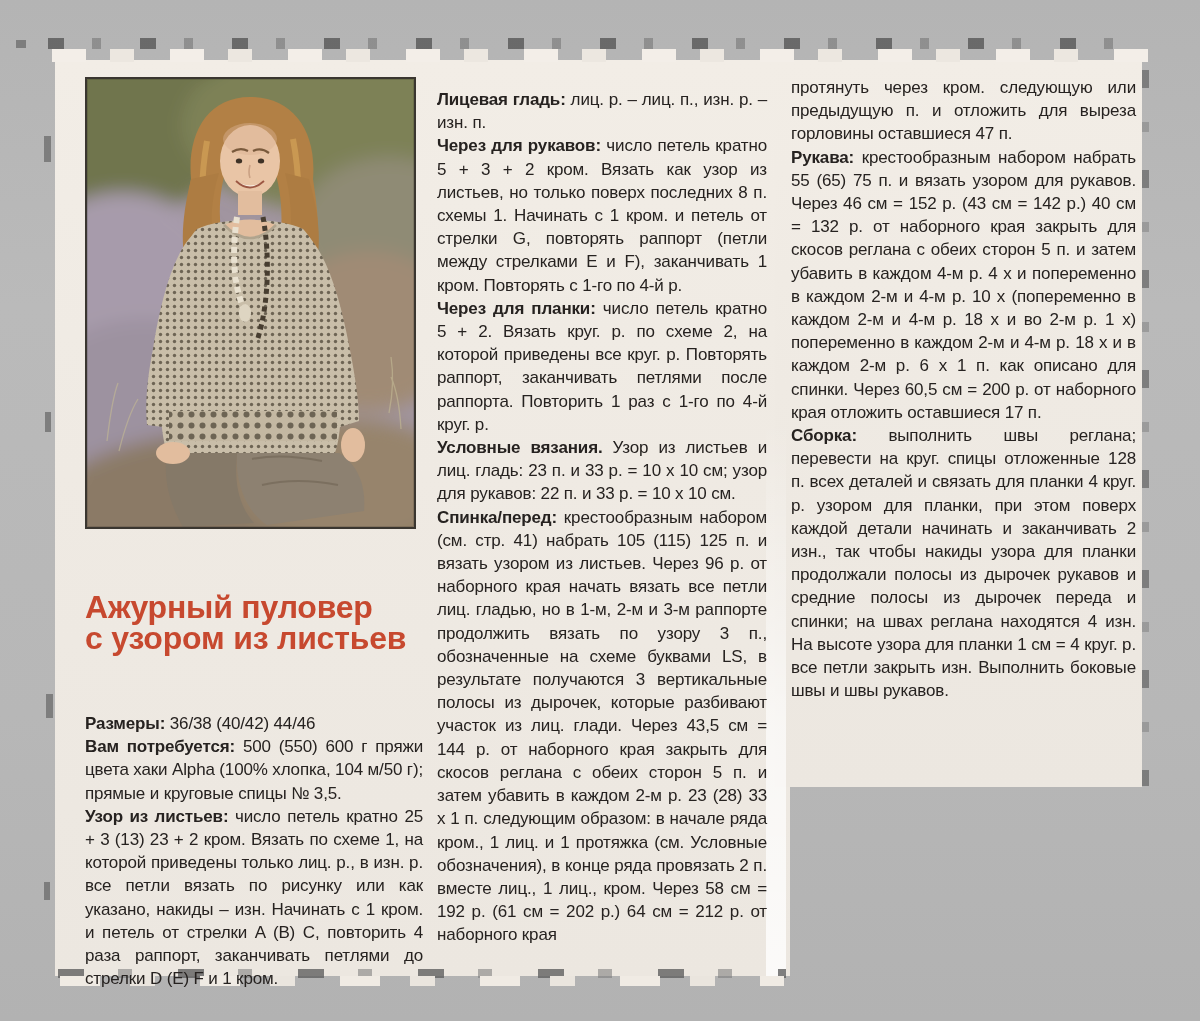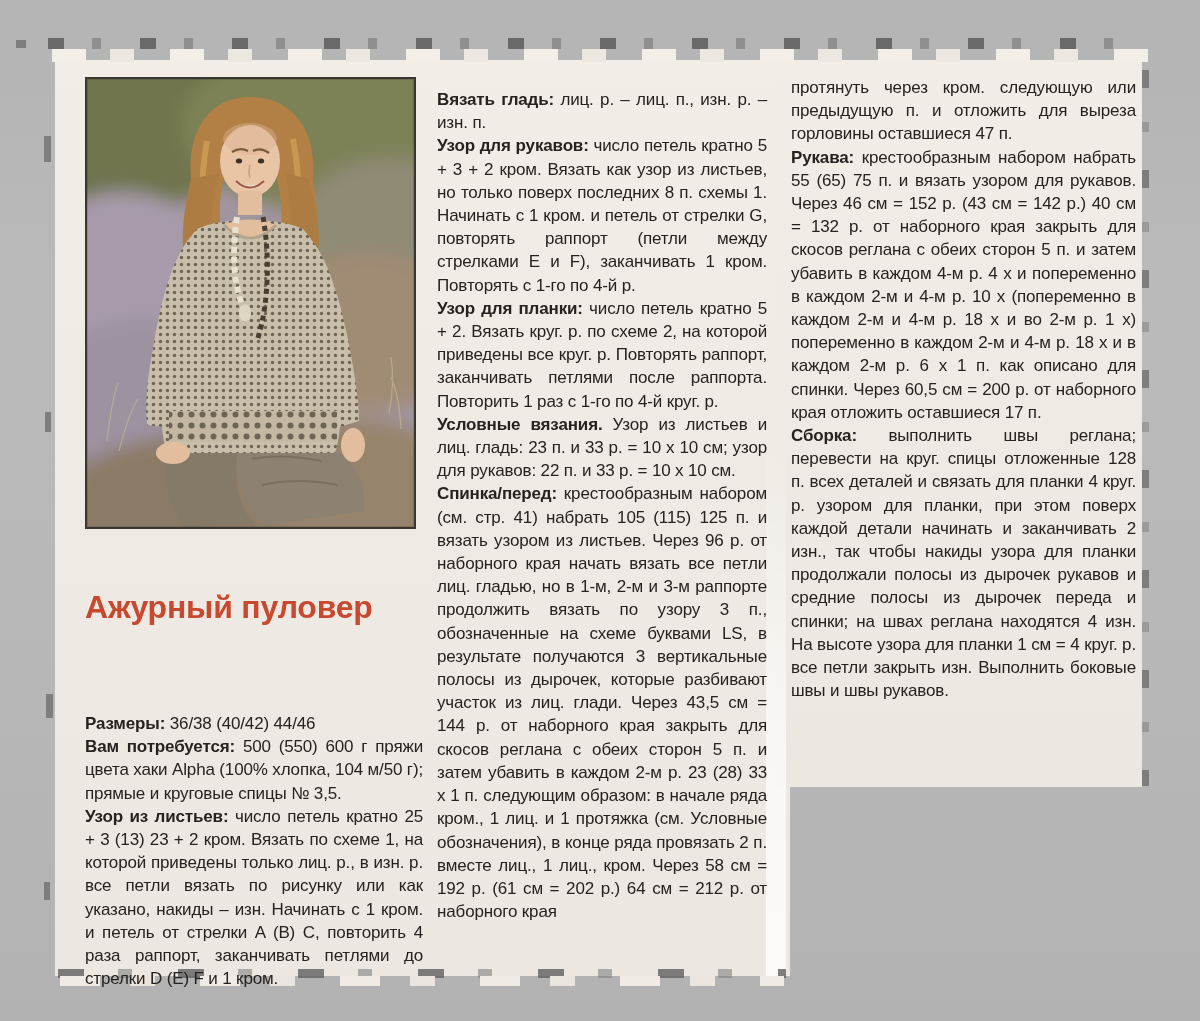--- a/index.html
+++ b/index.html
@@ -151,31 +151,32 @@
 
         <ellipse cx="86" cy="374" rx="17" ry="11" fill="#e2bd9e"></ellipse>
         <ellipse cx="266" cy="366" rx="12" ry="17" fill="#e2bd9e"></ellipse>
       </g>
       <rect width="327" height="448" fill="none" stroke="#00000022" stroke-width="2"></rect>
     </svg>
   </div>
 
   <div class="title">
     <div>Ажурный пуловер</div>
+    <div>с узором из листьев</div>
   </div>
 
   <div class="col col-left">
       <p class="para"><b>Размеры: </b>36/38 (40/42) 44/46</p>
       <p class="para"><b>Вам потребуется: </b>500 (550) 600 г пряжи цвета хаки Alpha (100% хлопка, 104 м/50 г); прямые и круговые спицы № 3,5.</p>
       <p class="para"><b>Узор из листьев: </b>число петель кратно 25 + 3 (13) 23 + 2 кром. Вязать по схеме 1, на которой приведены только лиц. р., в изн. р. все петли вязать по рисунку или как указано, накиды – изн. Начинать с 1 кром. и петель от стрелки A (B) C, повторить 4 раза раппорт, заканчивать петлями до стрелки D (E) F и 1 кром.</p>
     </div>
   <div class="col col-mid">
-      <p class="para"><b>Вязать гладь: </b>лиц. р. – лиц. п., изн. р. – изн. п.</p>
-      <p class="para"><b>Узор для рукавов: </b>число петель кратно 5 + 3 + 2 кром. Вязать как узор из листьев, но только поверх последних 8 п. схемы 1. Начинать с 1 кром. и петель от стрелки G, повторять раппорт (петли между стрелками E и F), заканчивать 1 кром. Повторять с 1-го по 4-й р.</p>
-      <p class="para"><b>Узор для планки: </b>число петель кратно 5 + 2. Вязать круг. р. по схеме 2, на которой приведены все круг. р. Повторять раппорт, заканчивать петлями после раппорта. Повторить 1 раз с 1-го по 4-й круг. р.</p>
+      <p class="para"><b>Лицевая гладь: </b>лиц. р. – лиц. п., изн. р. – изн. п.</p>
+      <p class="para"><b>Через для рукавов: </b>число петель кратно 5 + 3 + 2 кром. Вязать как узор из листьев, но только поверх последних 8 п. схемы 1. Начинать с 1 кром. и петель от стрелки G, повторять раппорт (петли между стрелками E и F), заканчивать 1 кром. Повторять с 1-го по 4-й р.</p>
+      <p class="para"><b>Через для планки: </b>число петель кратно 5 + 2. Вязать круг. р. по схеме 2, на которой приведены все круг. р. Повторять раппорт, заканчивать петлями после раппорта. Повторить 1 раз с 1-го по 4-й круг. р.</p>
       <p class="para"><b>Условные вязания. </b>Узор из листьев и лиц. гладь: 23 п. и 33 р. = 10 х 10 см; узор для рукавов: 22 п. и 33 р. = 10 х 10 см.</p>
       <p class="para"><b>Спинка/перед: </b>крестообразным набором (см. стр. 41) набрать 105 (115) 125 п. и вязать узором из листьев. Через 96 р. от наборного края начать вязать все петли лиц. гладью, но в 1-м, 2-м и 3-м раппорте продолжить вязать по узору 3 п., обозначенные на схеме буквами LS, в результате получаются 3 вертикальные полосы из дырочек, которые разбивают участок из лиц. глади. Через 43,5 см = 144 р. от наборного края закрыть для скосов реглана с обеих сторон 5 п. и затем убавить в каждом 2-м р. 23 (28) 33 х 1 п. следующим образом: в начале ряда кром., 1 лиц. и 1 протяжка (см. Условные обозначения), в конце ряда провязать 2 п. вместе лиц., 1 лиц., кром. Через 58 см = 192 р. (61 см = 202 р.) 64 см = 212 р. от наборного края</p>
     </div>
   <div class="col col-right">
       <p class="para">протянуть через кром. следующую или предыдущую п. и отложить для выреза горловины оставшиеся 47 п.</p>
       <p class="para"><b>Рукава: </b>крестообразным набором набрать 55 (65) 75 п. и вязать узором для рукавов. Через 46 см = 152 р. (43 см = 142 р.) 40 см = 132 р. от наборного края закрыть для скосов реглана с обеих сторон 5 п. и затем убавить в каждом 4-м р. 4 х и попеременно в каждом 2-м и 4-м р. 10 х (попеременно в каждом 2-м и 4-м р. 18 х и во 2-м р. 1 х) попеременно в каждом 2-м и 4-м р. 18 х и в каждом 2-м р. 6 х 1 п. как описано для спинки. Через 60,5 см = 200 р. от наборного края отложить оставшиеся 17 п.</p>
       <p class="para"><b>Сборка: </b>выполнить швы реглана; перевести на круг. спицы отложенные 128 п. всех деталей и связать для планки 4 круг. р. узором для планки, при этом поверх каждой детали начинать и заканчивать 2 изн., так чтобы накиды узора для планки продолжали полосы из дырочек рукавов и средние полосы из дырочек переда и спинки; на швах реглана находятся 4 изн. На высоте узора для планки 1 см = 4 круг. р. все петли закрыть изн. Выполнить боковые швы и швы рукавов.</p>
     </div>
 
 </div>

